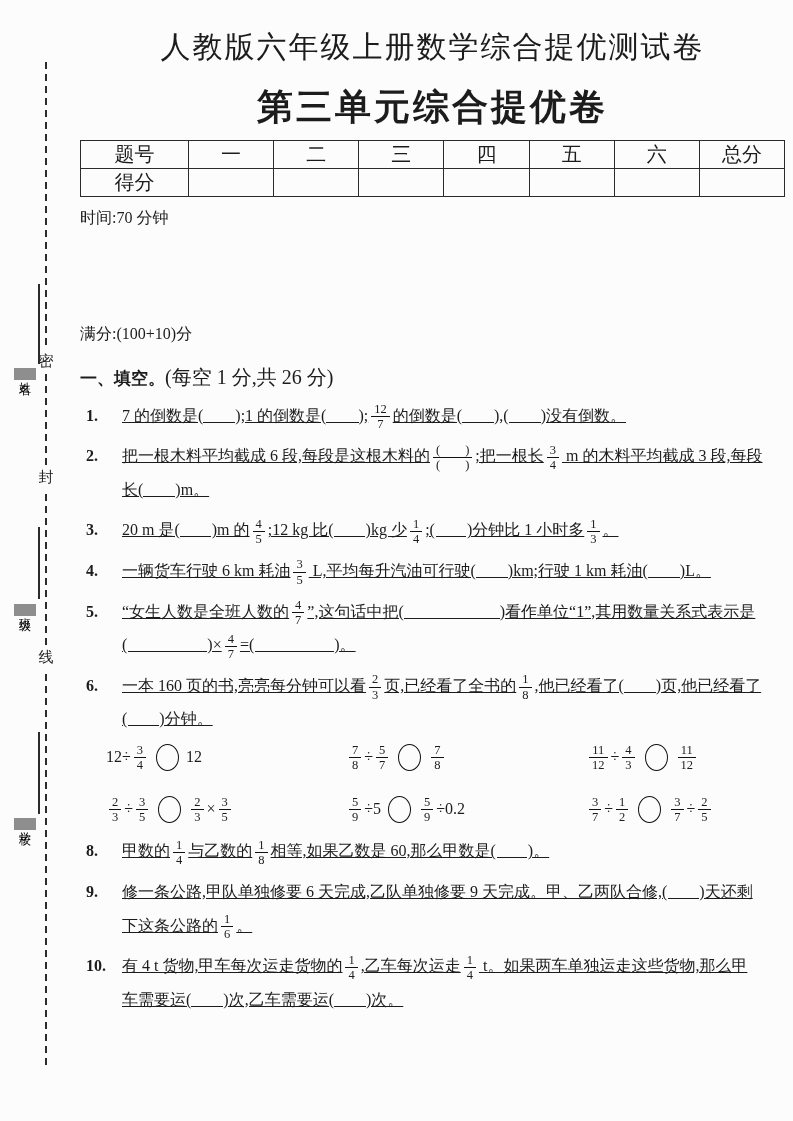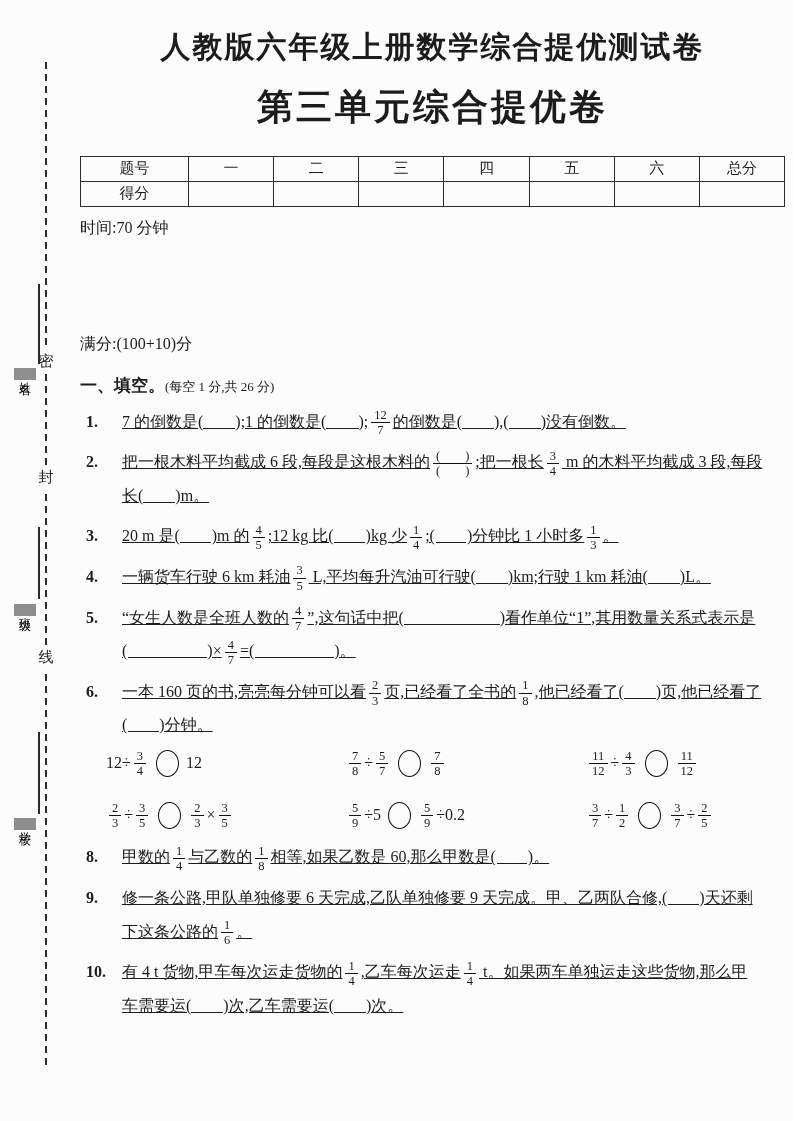--- a/index.html
+++ b/index.html
@@ -31,42 +31,42 @@
     position: absolute; left: 14px; width: 22px;
     background: #8e8e8e; color: #000;
     writing-mode: vertical-rl; text-orientation: upright;
     font-size: 12px; line-height: 22px; letter-spacing: 2px;
     padding: 4px 0; text-align: center;
     font-family: "Liberation Sans", "DejaVu Sans", sans-serif;
   }
   
   .content { position: absolute; left: 80px; top: 0; width: 705px; padding-top: 30px; }
   .title {
-    text-align: center; font-size: 30px; font-weight: 700;
+    text-align: center; font-size: 30px; font-weight: 400;
     font-family: "Liberation Sans", "DejaVu Sans", sans-serif;
     letter-spacing: 2px; line-height: 1.1;
   }
   .subtitle {
     text-align: center; font-size: 36px; font-weight: 700;
     font-family: "Liberation Sans", "DejaVu Sans", sans-serif;
     letter-spacing: 3px; margin-top: 24px; line-height: 1.1;
   }
   table.score {
-    width: 100%; border-collapse: collapse; margin-top: 29px;
-    font-size: 15px; table-layout: fixed;
+    width: 100%; border-collapse: collapse; margin-top: 13px;
+    font-size: 20px; table-layout: fixed;
   }
   table.score td {
     border: 1px solid #2b2b2b; text-align: center;
     height: 25px; padding: 0;
   }
   table.score td.first { width: 108px; }
   .meta { display: flex; justify-content: center; gap: 95px; margin-top: 11px; font-size: 16px; flex-direction: column; }
   .section-head { margin-top: 19px; font-size: 17px; }
   .section-title { font-weight: 700; font-family: Liberation Mono, monospace; }
-  .section-note { font-size: 13px; }
+  .section-note { font-size: 20px; }
   
   .questions { margin-top: 8px; font-size: 16px; }
   .q { padding-left: 42px; margin-bottom: 7px; line-height: 2.1; text-decoration: underline; }
   .qnum {
     display: inline-block; width: 42px; margin-left: -42px;
     font-weight: 700; padding-left: 6px;
   }
   .frac {
     display: inline-block; text-align: center; vertical-align: middle;
     font-size: 12.5px; line-height: 1.15; margin: 0 3px;

